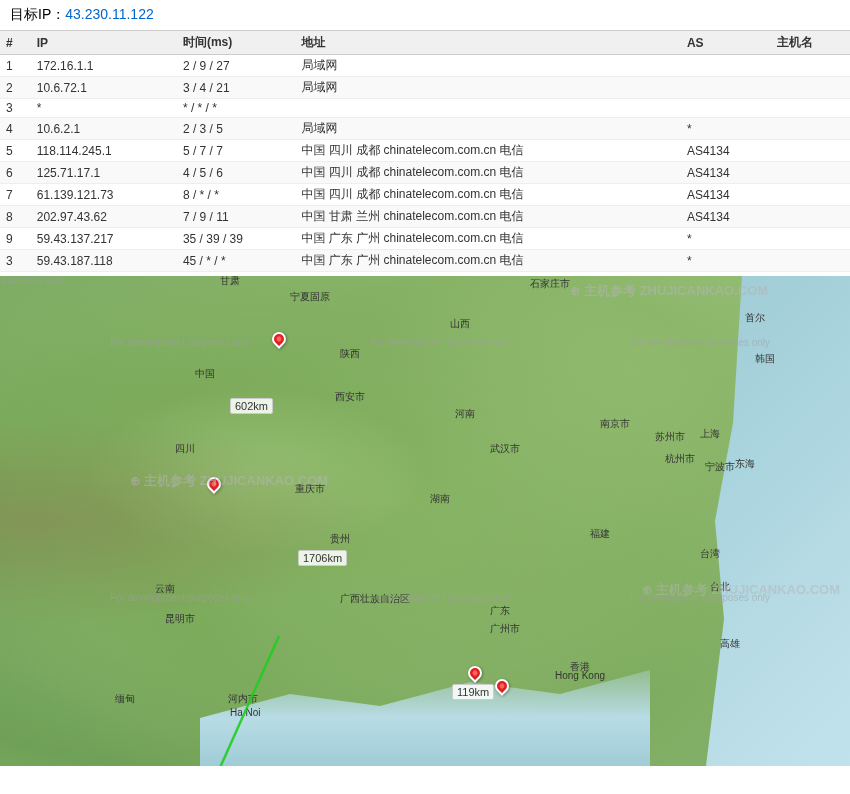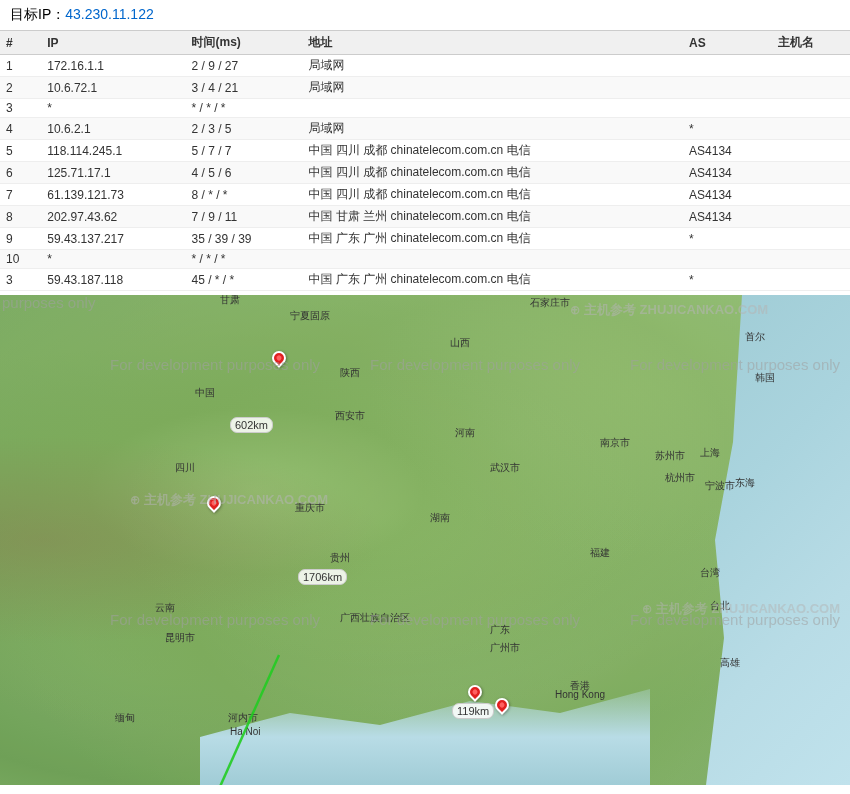--- a/index.html
+++ b/index.html
@@ -121,21 +121,21 @@
       top: 50%;
       left: 50%;
       transform: translate(-50%, -50%);
     }
 
     
     .dist-label {
       position: absolute;
       background: rgba(255,255,255,0.85);
       border: 1px solid #ccc;
-      border-radius: 7px;
+      border-radius: 2px;
       padding: 1px 4px;
       font-size: 11px;
       color: #333;
       white-space: nowrap;
     }
 
     
     .map-svg {
       position: absolute;
       top: 0; left: 0;
@@ -150,21 +150,21 @@
       font-size: 13px;
       font-weight: bold;
       pointer-events: none;
       white-space: nowrap;
     }
 
     
     .dev-text {
       position: absolute;
       color: rgba(160,160,160,0.55);
-      font-size: 15px;
+      font-size: 10px;
       pointer-events: none;
       white-space: nowrap;
     }
   </style>
 </head>
 <body>
 
 <div id="header">
   <span>目标IP：</span><a href="#">43.230.11.122</a>
 </div>
@@ -245,28 +245,20 @@
           <td>中国 甘肃 兰州 chinatelecom.com.cn 电信</td>
           <td>AS4134</td>
           <td></td>
         </tr>
         <tr>
           <td>9</td>
           <td>59.43.137.217</td>
           <td>35 / 39 / 39</td>
           <td>中国 广东 广州 chinatelecom.com.cn 电信</td>
           <td>*</td>
-          <td></td>
-        </tr>
-        <tr>
-          <td>10</td>
-          <td>*</td>
-          <td>* / * / *</td>
-          <td></td>
-          <td></td>
           <td></td>
         </tr>
         <tr>
           <td>3</td>
           <td>59.43.187.118</td>
           <td>45 / * / *</td>
           <td>中国 广东 广州 chinatelecom.com.cn 电信</td>
           <td>*</td>
           <td></td>
         </tr>

